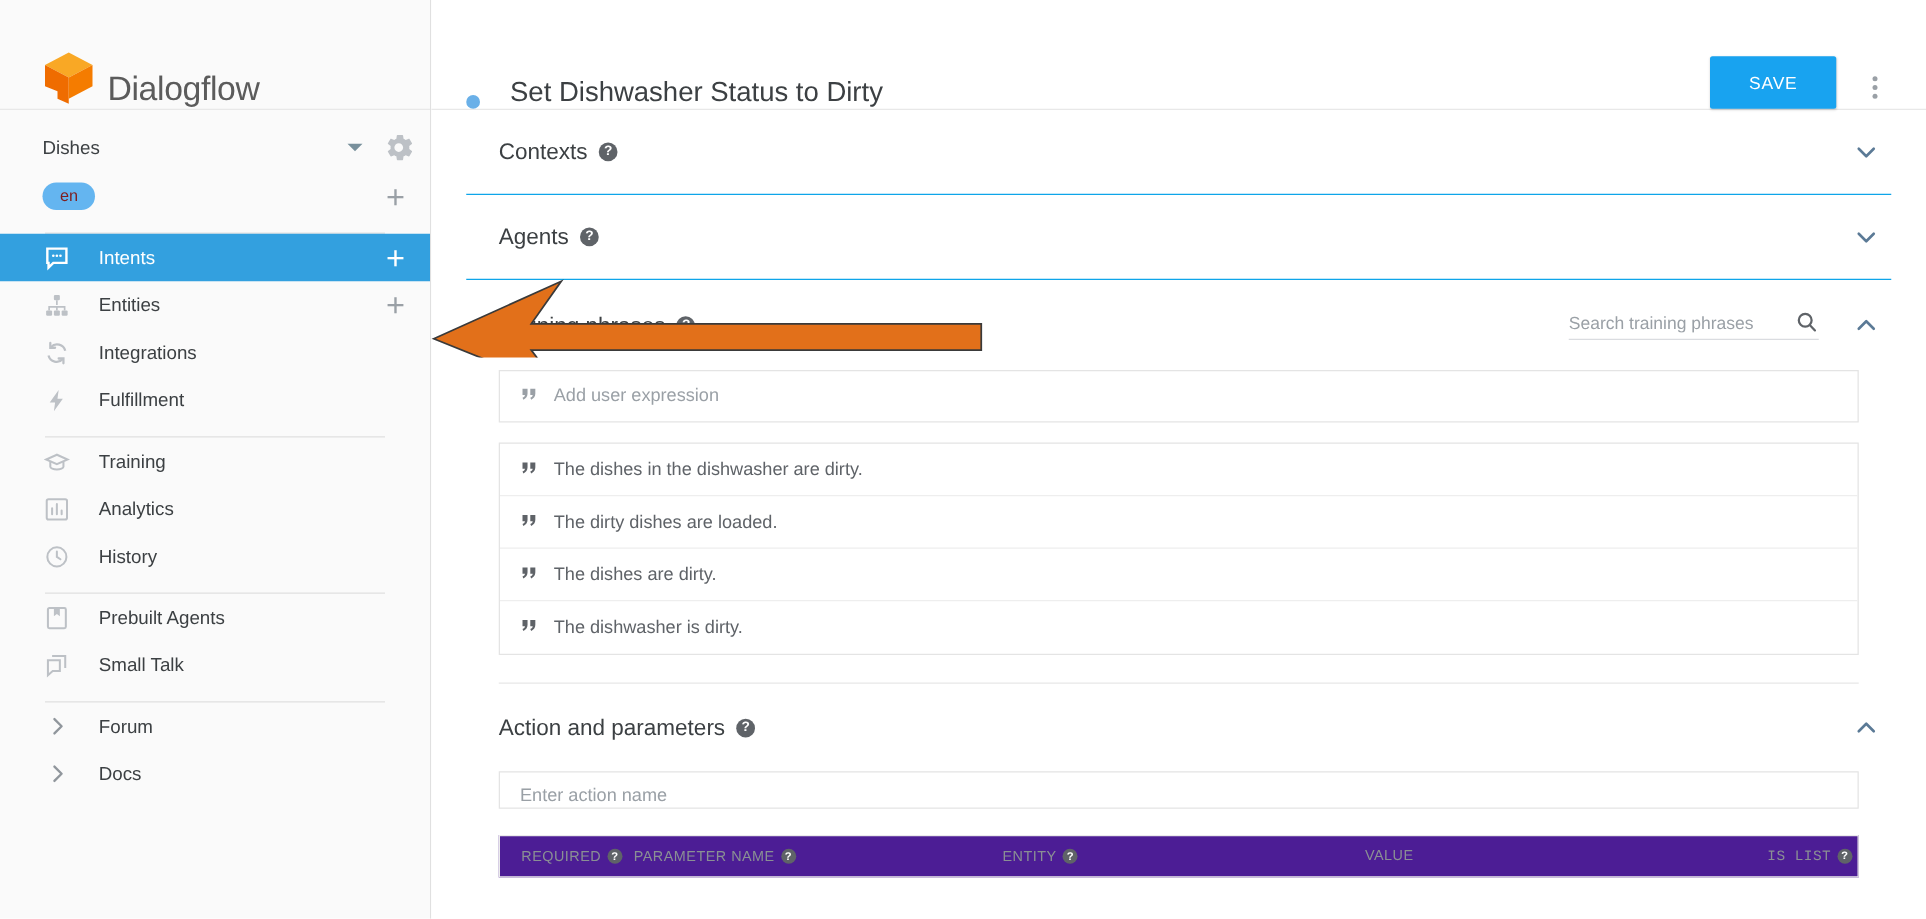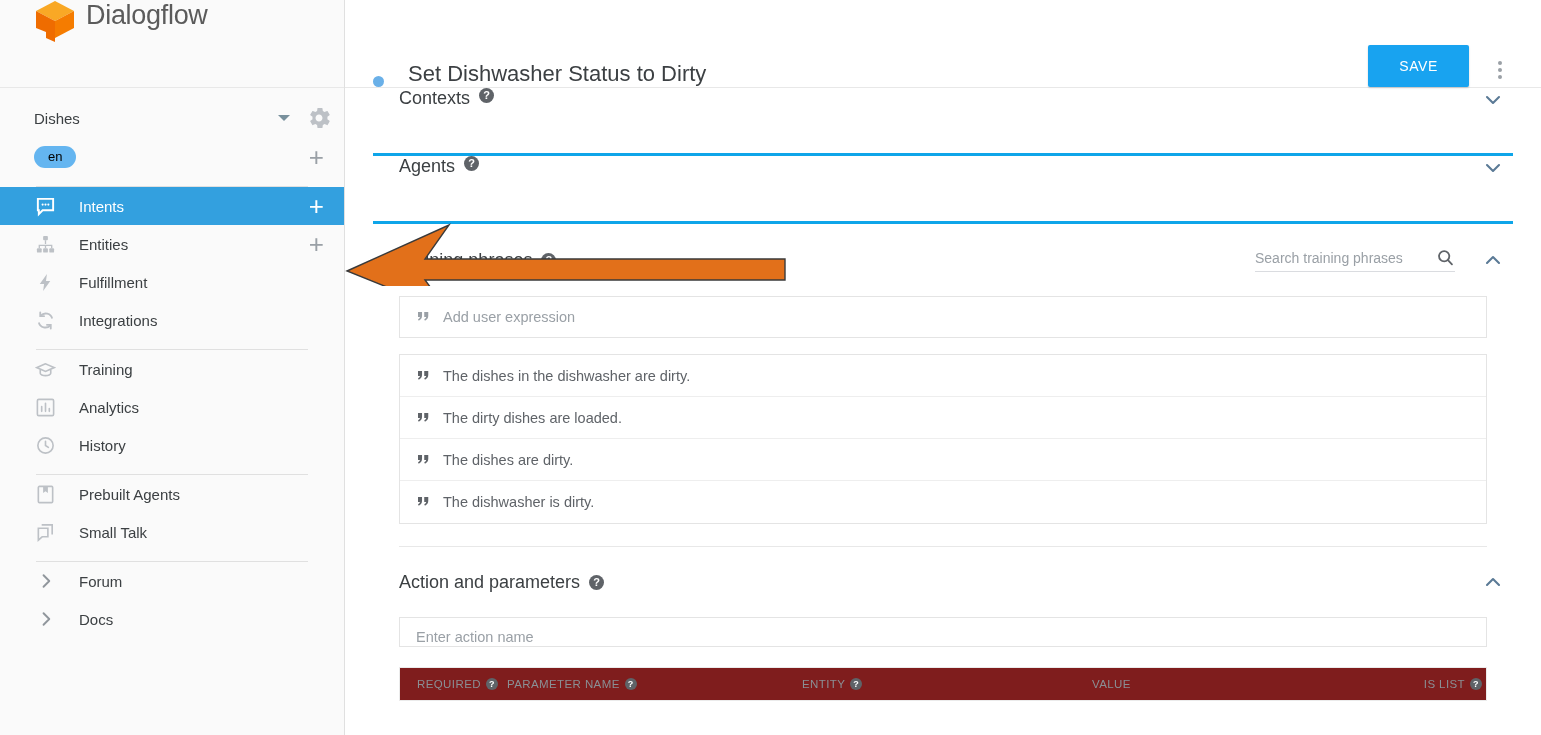--- a/index.html
+++ b/index.html
@@ -13,21 +13,21 @@
 
   
   .sidebar {
     width:345px; height:735px;
     background:#fafafa;
     border-right:1px solid #e0e0e0;
     position:relative; overflow:hidden;
     flex:0 0 345px;
   }
   .logo-area {
-    height:88px; display:flex; align-items:flex-start;
+    height:88px; display:flex; align-items:flex-end;
     padding-left:34px; border-bottom:1px solid #e8e8e8;
     background:#fafafa;
   }
   .logo-cube { width:42px; height:46px; flex:0 0 42px; }
   .logo-text {
     font-size:27px; color:#5b5b5b; letter-spacing:-0.3px;
     margin-left:10px; font-weight:400;
   }
   .agent-row {
     height:40px; display:flex; align-items:center;
@@ -38,21 +38,21 @@
     width:0;height:0;border-left:6px solid transparent;
     border-right:6px solid transparent;border-top:6px solid #78909c;
     margin-right:18px; cursor:pointer;
   }
   .gear { width:22px;height:22px; flex:0 0 22px; cursor:pointer; }
   .lang-row {
     height:38px; display:flex; align-items:center;
     padding:0 20px 0 34px;
   }
   .lang-chip {
-    background:#64b5f0; color:#000000; font-size:13px;
+    background:#64b5f0; color:#7f1d1d; font-size:13px;
     border-radius:11px; padding:3px 14px; line-height:16px;
   }
   .plus-sm {
     margin-left:auto; color:#9aa0a6; font-size:26px;
     line-height:20px; font-weight:300; cursor:pointer;
   }
   .side-div {
     height:1px; background:#e0e0e0; margin:10px 36px 0 36px;
   }
   .nav-item {
@@ -97,22 +97,22 @@
   }
   .kebab {
     width:26px; height:34px; margin-left:18px;
     display:flex; flex-direction:column; align-items:center;
     justify-content:center; gap:3px; cursor:pointer;
   }
   .kebab i { width:4px;height:4px;border-radius:50%;background:#9aa0a6; display:block;}
 
   .content { padding:0 28px; }
   .sec-row {
-    display:flex; align-items:flex-start;
-    height:68px; border-bottom:3px solid #0ea5e9;
+    display:flex; align-items:center;
+    height:68px; border-bottom:1px solid #0ea5e9;
     padding:0 8px 0 26px;
   }
   .sec-title { font-size:18px; color:#3c4043; font-weight:400; }
   .help {
     width:15px;height:15px;border-radius:50%;background:#5f6368;
     color:#fff;font-size:11px;line-height:15px;text-align:center;
     display:inline-block; margin-left:9px; font-weight:700;
     vertical-align:2px; cursor:pointer;
   }
   .help.sm {
@@ -166,31 +166,31 @@
   .act-input-wrap { padding:0 26px; }
   .act-input {
     width:100%; height:30px; border:1px solid #e4e4e4;
     font-size:14.5px; color:#5f6368; padding:0 16px;
     outline:none; resize:none; background:#fff;
     font-family:"Liberation Sans", sans-serif; line-height:38px;
     overflow:hidden;
   }
   .act-input::placeholder { color:#9aa0a6; }
   .param-head {
-    margin:16px 26px 0 26px; background:#7f1d1d;
+    margin:16px 26px 0 26px; background:#4c1d95;
     border:1px solid #ebebeb; height:34px;
     display:flex; align-items:center;
     font-size:11.5px; color:#8a8f94; letter-spacing:0.4px;
     padding-left:17px;
   }
   .ph-req   { width:90px; flex:0 0 90px; }
   .ph-name  { width:295px; flex:0 0 295px; }
   .ph-ent   { width:290px; flex:0 0 290px; }
   .ph-val   { flex:1; }
-  .ph-list  { width:78px; flex:0 0 78px; text-align:right; padding-right:4px;}
+  .ph-list  { width:78px; flex:0 0 78px; text-align:right; padding-right:4px;font-family:Liberation Mono, monospace;}
 
   
   .arrow-anno {
     position:absolute; left:345px; top:214px;
     width:460px; height:72px; pointer-events:none; z-index:40;
   }
 </style>
 </head>
 <body>
 
@@ -248,37 +248,37 @@
           <rect x="15" y="15" width="5" height="4.5" rx="1"></rect>
           <path d="M11 6.5v4M4.5 15v-3h13v3M11 11.5v3.5" stroke="#bdc1c6" stroke-width="1.4" fill="none"></path>
         </svg>
       </span>
       <span class="nav-label">Entities</span>
       <span class="nav-plus">+</span>
     </div>
 
     <div class="nav-item">
       <span class="nav-ico">
-        <svg viewBox="0 0 22 22" width="21" height="21" fill="#bdc1c6">
-          <path d="M12.5 2L5 12.5h4.5L8.5 20 16 9.5h-4.5z"></path>
-        </svg>
-      </span>
-      <span class="nav-label">Fulfillment</span>
-    </div>
-
-    <div class="nav-item">
-      <span class="nav-ico">
         <svg viewBox="0 0 22 22" width="21" height="21" fill="none" stroke="#bdc1c6" stroke-width="1.9">
           <path d="M18 9a7 7 0 0 0-12-3"></path>
             <path d="M4 13a7 7 0 0 0 12 3"></path>
           <path d="M5.5 2.5v4h4" stroke-linecap="round"></path>
           <path d="M16.5 19.5v-4h-4" stroke-linecap="round"></path>
         </svg>
       </span>
       <span class="nav-label">Integrations</span>
+    </div>
+
+    <div class="nav-item">
+      <span class="nav-ico">
+        <svg viewBox="0 0 22 22" width="21" height="21" fill="#bdc1c6">
+          <path d="M12.5 2L5 12.5h4.5L8.5 20 16 9.5h-4.5z"></path>
+        </svg>
+      </span>
+      <span class="nav-label">Fulfillment</span>
     </div>
 
     <div class="side-div"></div>
 
     <div class="nav-item">
       <span class="nav-ico">
         <svg viewBox="0 0 22 22" width="21" height="21" fill="none" stroke="#bdc1c6" stroke-width="1.7">
           <path d="M11 5L2 9l9 4 9-4-9-4z"></path>
           <path d="M5.5 11v4c0 1.2 2.5 2.4 5.5 2.4s5.5-1.2 5.5-2.4v-4"></path>
         </svg>

